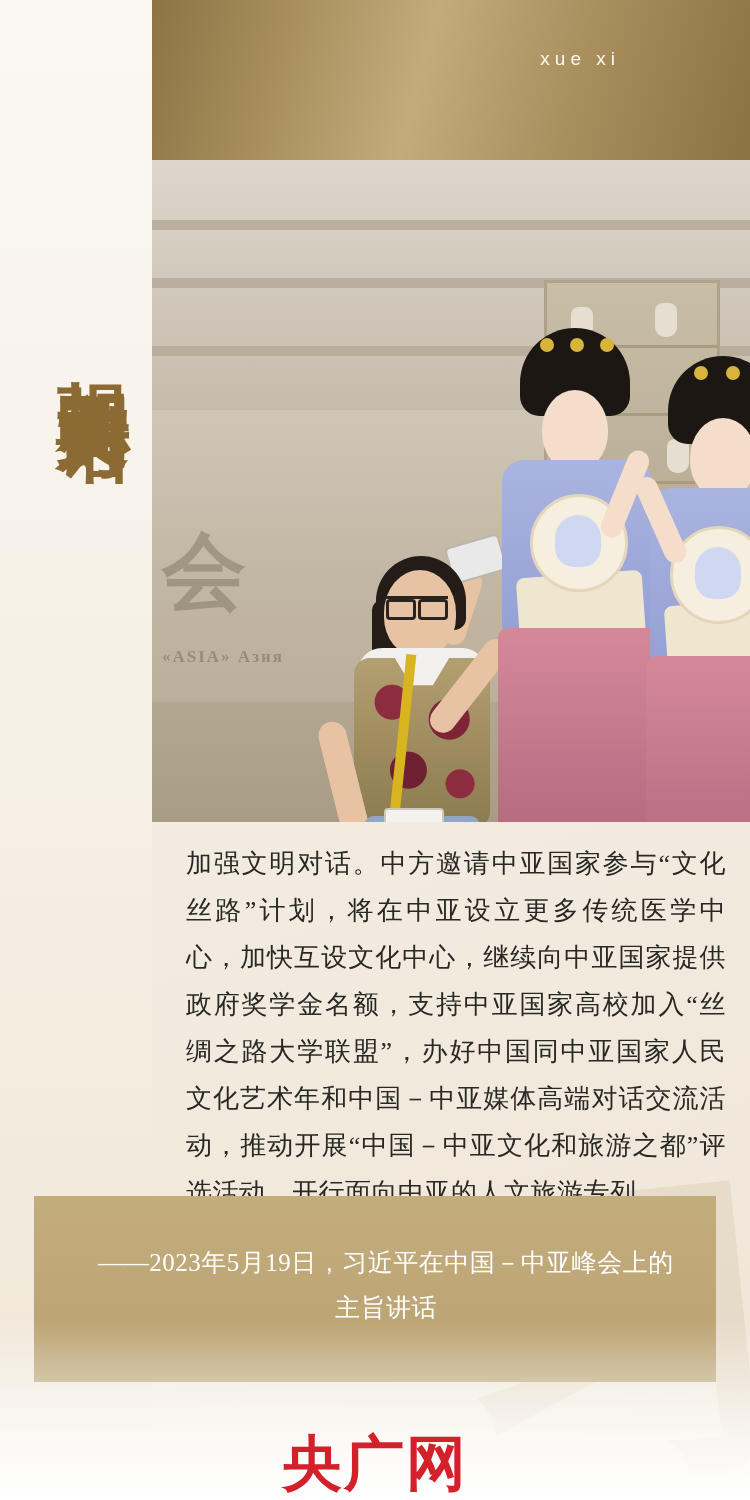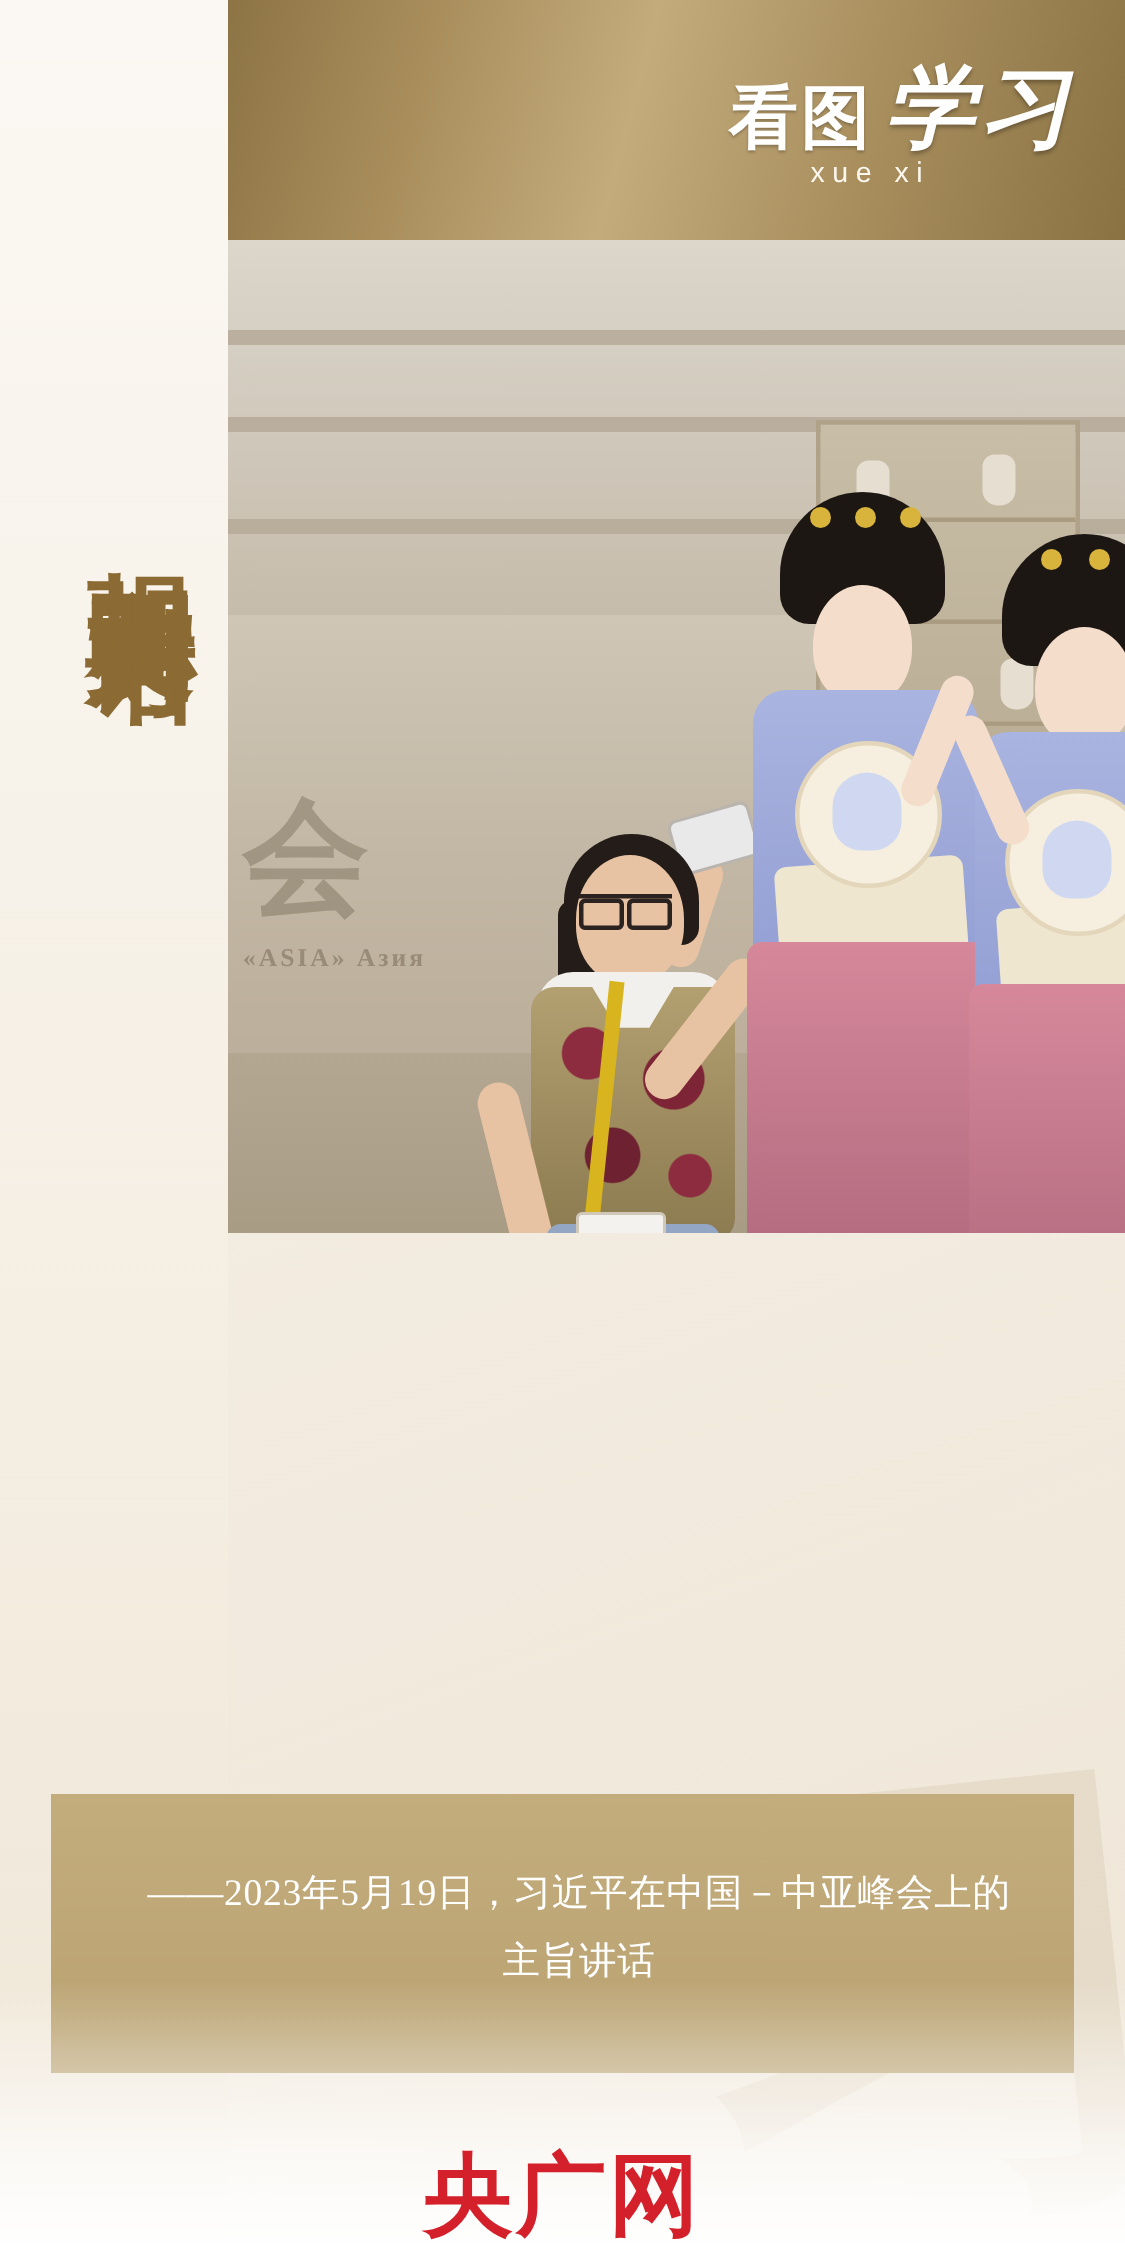--- a/index.html
+++ b/index.html
@@ -148,21 +148,21 @@
   .ph-floor {
     position: absolute; left: 0; bottom: 0; width: 598px; height: 120px;
     background: linear-gradient(180deg, #b3a792 0%, #a99c85 100%);
   }
   .ph-wall-text {
     position: absolute; left: 10px; top: 355px;
     font-size: 84px; color: rgba(120,108,88,0.45); font-weight: 700;
     font-family: "Liberation Serif", serif;
   }
   .ph-wall-text small {
-    display: block; font-size: 17px; letter-spacing: 2px; color: rgba(120,108,88,0.55);
+    display: block; font-size: 17px; letter-spacing: 2px; color: rgba(120,108,88,0.55); margin-top: 18px;
   }
   
   .ph-woman { position: absolute; left: 120px; top: 230px; width: 230px; height: 432px; }
   .ph-head {
     position: absolute; left: 112px; top: 180px; width: 72px; height: 86px;
     background: #e8c3a3; border-radius: 50% 50% 45% 45%;
   }
   .ph-hair {
     position: absolute; left: 104px; top: 166px; width: 90px; height: 74px;
     background: #241c18; border-radius: 46px 46px 12px 12px;
@@ -321,24 +321,20 @@
 <body>
 
 <div class="poster">
 
   <div class="bg-base"></div>
   <div class="bg-left-band"></div>
   <div class="bg-top-gold"></div>
   <div class="bg-watermark">习</div>
 
   <div class="brand">
-    <div class="brand-main">
-      <span class="brand-kan">看图</span>
-      <span class="brand-xuexi">学习</span>
-    </div>
     <div class="brand-pinyin">xue xi</div>
   </div>
 
   <div class="headline">加强文明对话</div>
 
   <div class="photo">
     <div class="ph-ceiling"></div>
     <div class="ph-beam" style="left:0; top:60px; width:598px;"></div>
     <div class="ph-beam" style="left:0; top:118px; width:598px;"></div>
     <div class="ph-beam" style="left:0; top:186px; width:598px;"></div>
@@ -400,20 +396,21 @@
       </div>
       <div class="ph-p-face"></div>
       <div class="ph-p-robe"></div>
       <div class="ph-p-sash"></div>
       <div class="ph-p-skirt"></div>
       <div class="ph-p-fan" style="left:30px; top:170px;"></div>
       <div class="ph-p-arm" style="left:10px; top:118px; transform:rotate(-24deg);"></div>
     </div>
   </div>
 
+  <div class="body-text">加强文明对话。中方邀请中亚国家参与“文化丝路”计划，将在中亚设立更多传统医学中心，加快互设文化中心，继续向中亚国家提供政府奖学金名额，支持中亚国家高校加入“丝绸之路大学联盟”，办好中国同中亚国家人民文化艺术年和中国－中亚媒体高端对话交流活动，推动开展“中国－中亚文化和旅游之都”评选活动、开行面向中亚的人文旅游专列。</div>
 
   <div class="source-box">
     <div class="source-text">——2023年5月19日，习近平在中国－中亚峰会上的主旨讲话</div>
   </div>
 
   <div class="bg-bottom-fade"></div>
 
   <div class="footer-logo">央广网</div>
 
 </div>

